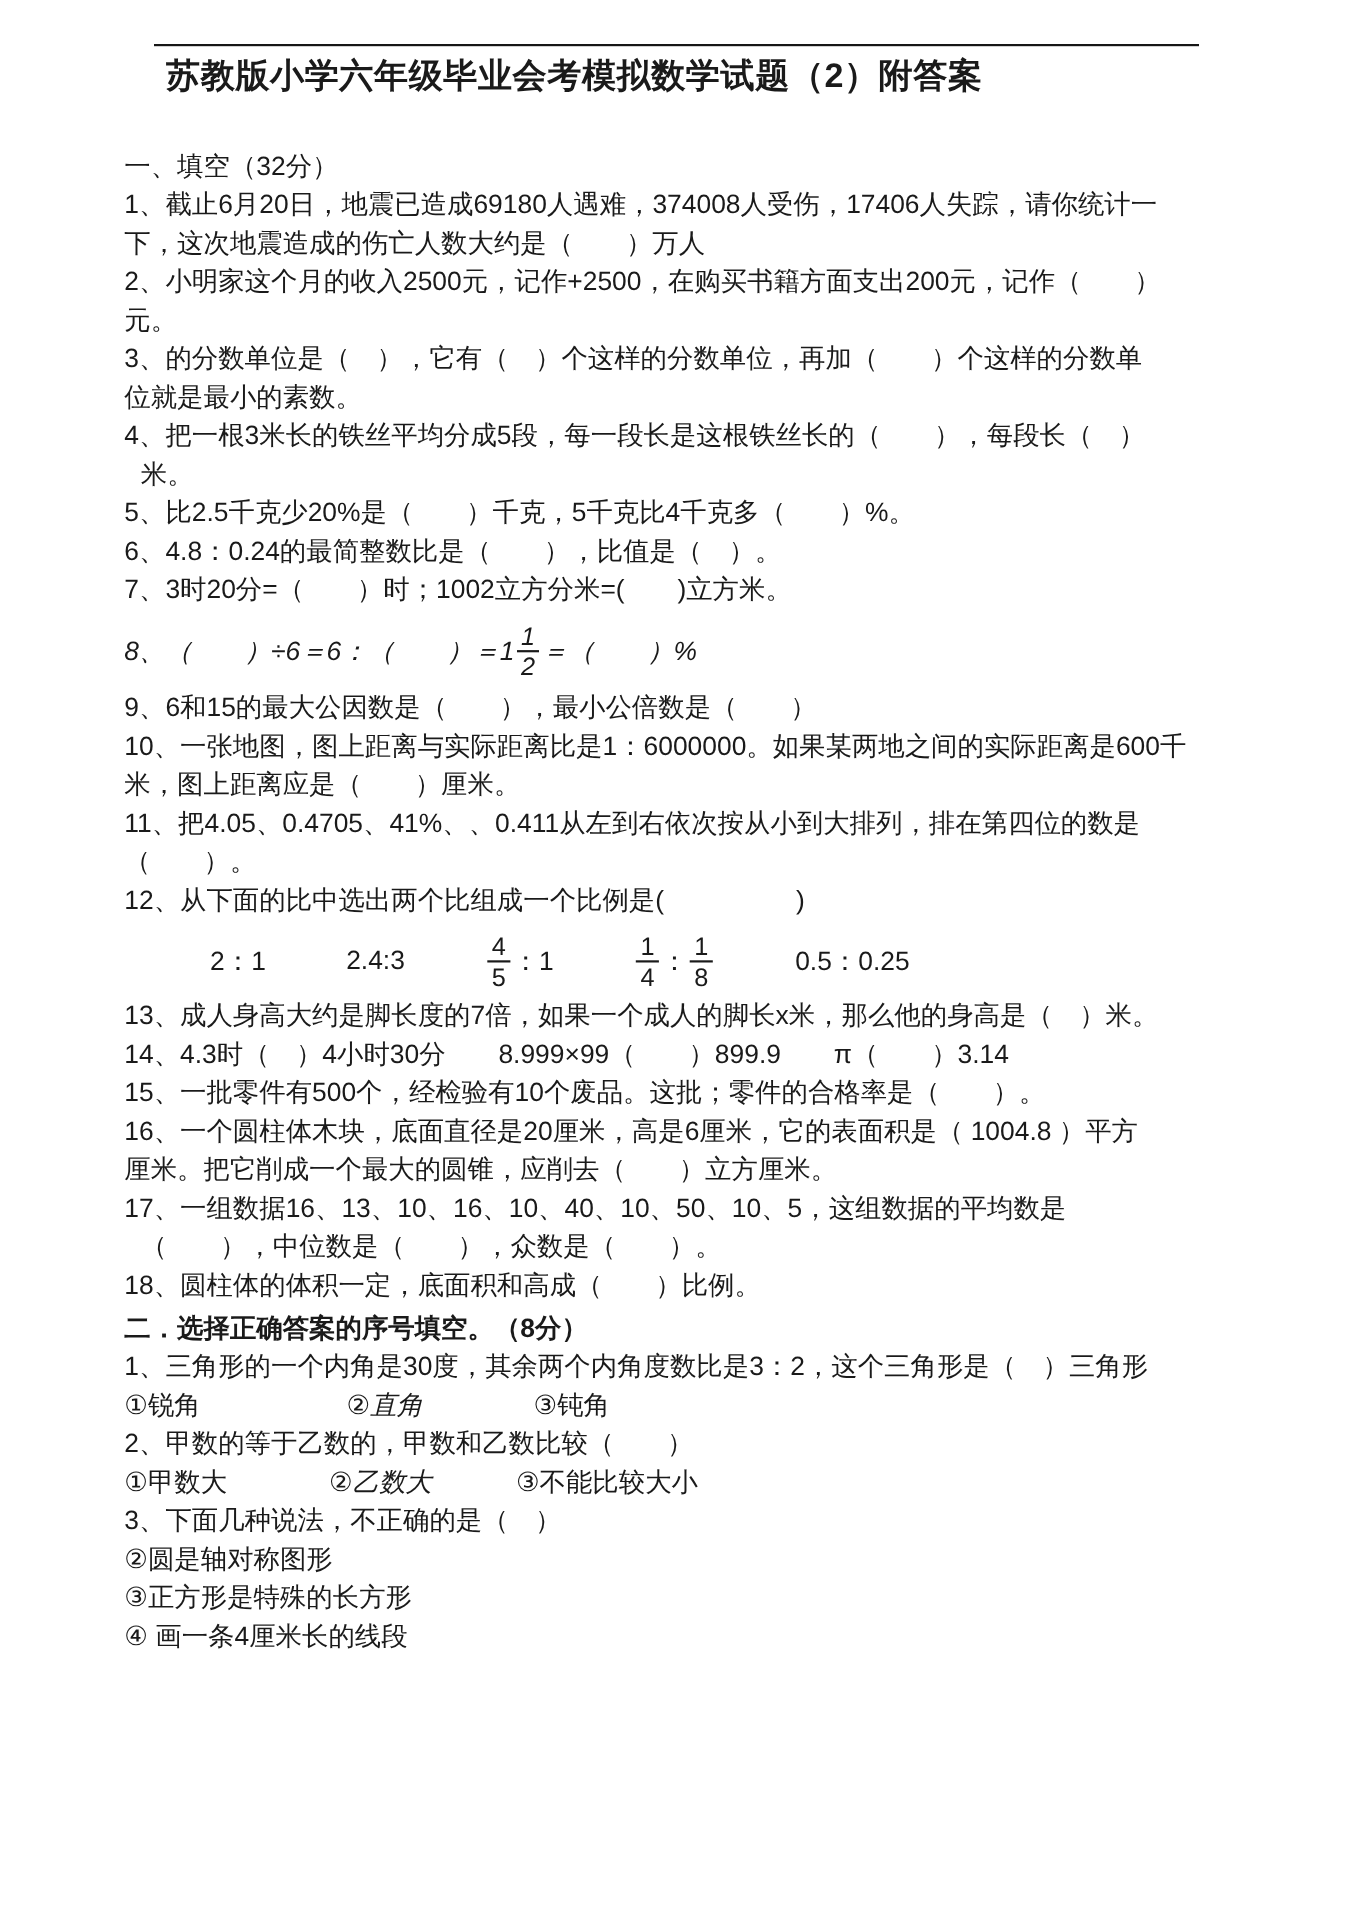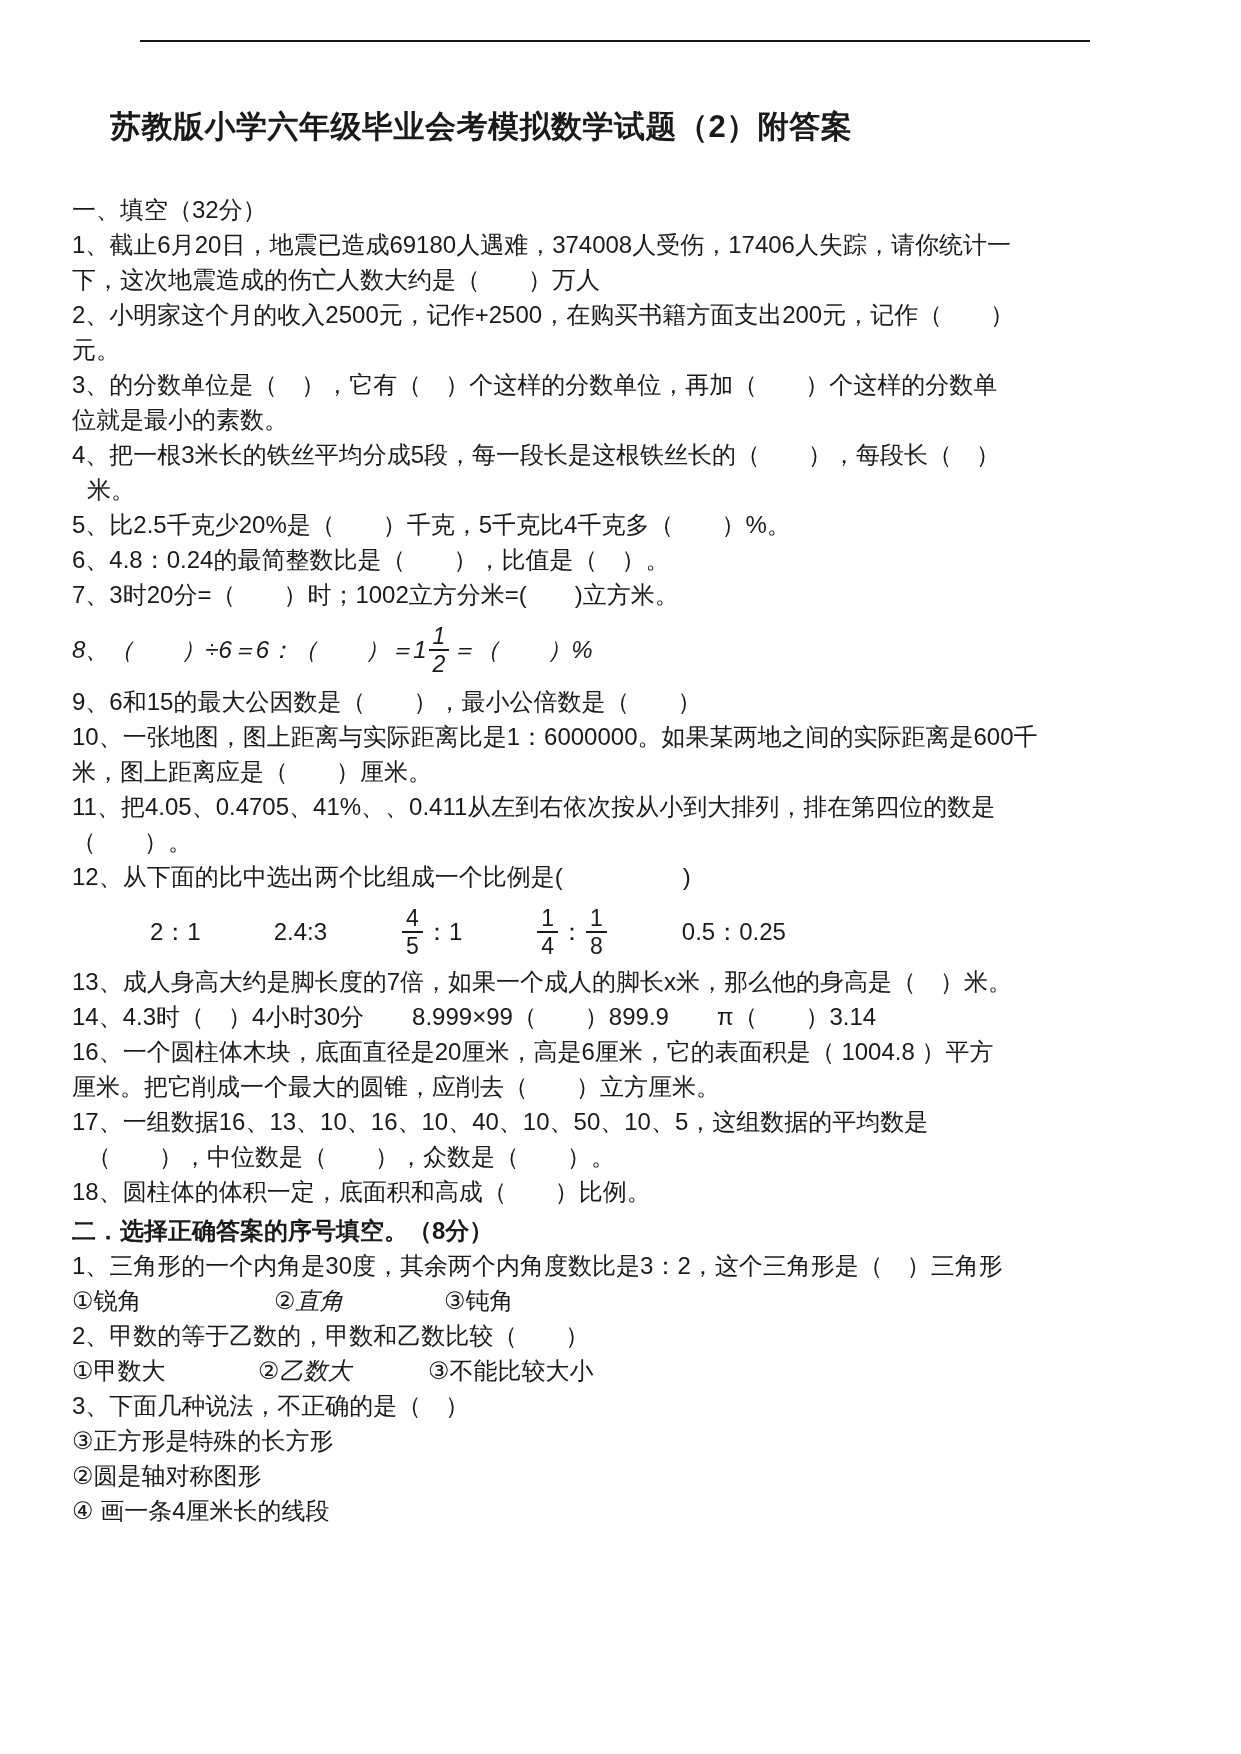--- a/index.html
+++ b/index.html
@@ -12,22 +12,22 @@
     color:#1a1a1a;
     overflow:hidden;
   }
   .rule {
     position:absolute;
     left:140px; top:40px;
     width:950px; height:2px;
     background:#161616;
   }
   .content {
-    padding-top:104px;
-    margin-left:72px;
+    padding-top:46px;
+    margin-left:113px;
     width:930px;
   }
   .title {
     font-size:31px;
     font-weight:bold;
     line-height:46px;
     margin:0 0 42px 38px;
     letter-spacing:0.5px;
     white-space:nowrap;
   }
@@ -142,20 +142,21 @@
           <span class="frac">
             <span class="num">1</span>
             <span class="den">8</span>
           </span>
         </span>
       <span>0.5：0.25</span>
     </div>
 
     <p class="line">13、成人身高大约是脚长度的7倍，如果一个成人的脚长x米，那么他的身高是（　）米。</p>
     <p class="line">14、4.3时（　）4小时30分　　8.999×99（　　）899.9　　π（　　）3.14</p>
+    <p class="line">15、一批零件有500个，经检验有10个废品。这批；零件的合格率是（　　）。</p>
 
     <p class="line">16、一个圆柱体木块，底面直径是20厘米，高是6厘米，它的表面积是（ 1004.8 ）平方</p>
     <p class="line">厘米。把它削成一个最大的圆锥，应削去（　　）立方厘米。</p>
 
     <p class="line">17、一组数据16、13、10、16、10、40、10、50、10、5，这组数据的平均数是</p>
     <p class="line indent">（　　），中位数是（　　），众数是（　　）。</p>
 
     <p class="line">18、圆柱体的体积一定，底面积和高成（　　）比例。</p>
 
     <p class="line sec2">二．选择正确答案的序号填空。（8分）</p>
@@ -164,17 +165,17 @@
     <p class="line opts">
       <span class="w202">①锐角</span><span class="w170">②直角</span><span>③钝角</span>
     </p>
 
     <p class="line">2、甲数的等于乙数的，甲数和乙数比较（　　）</p>
     <p class="line opts">
       <span class="w186">①甲数大</span><span class="w170">②乙数大</span><span>③不能比较大小</span>
     </p>
 
     <p class="line">3、下面几种说法，不正确的是（　）</p>
+    <p class="line">②圆是轴对称图形</p>
     <p class="line">③正方形是特殊的长方形</p>
-    <p class="line">②圆是轴对称图形</p>
     <p class="line">④ 画一条4厘米长的线段</p>
   </div>
 </div>
 
 </body></html>

